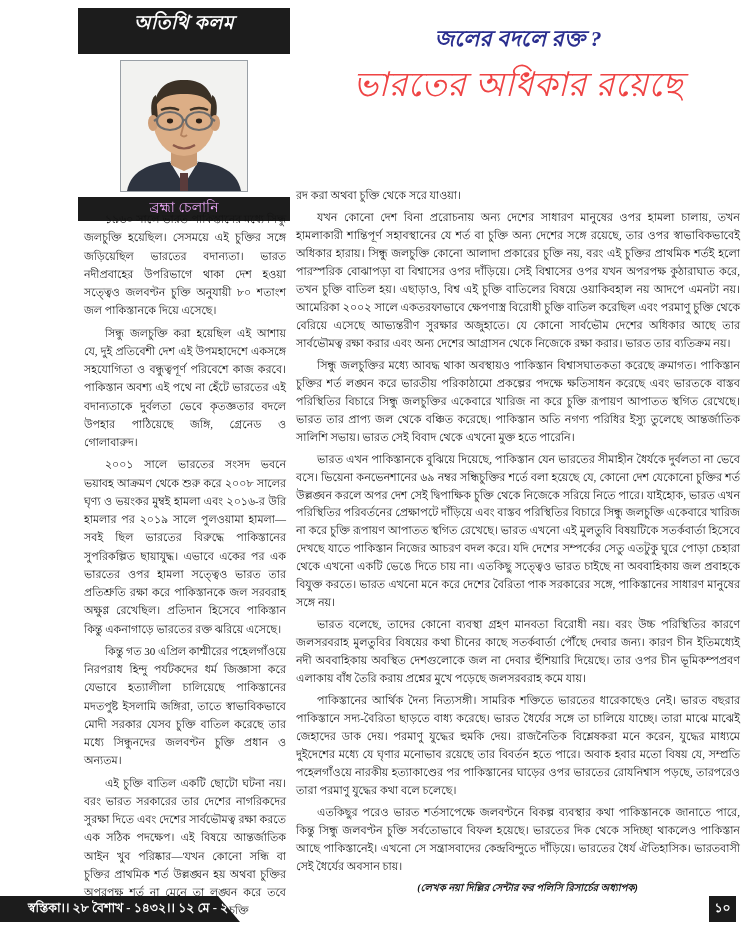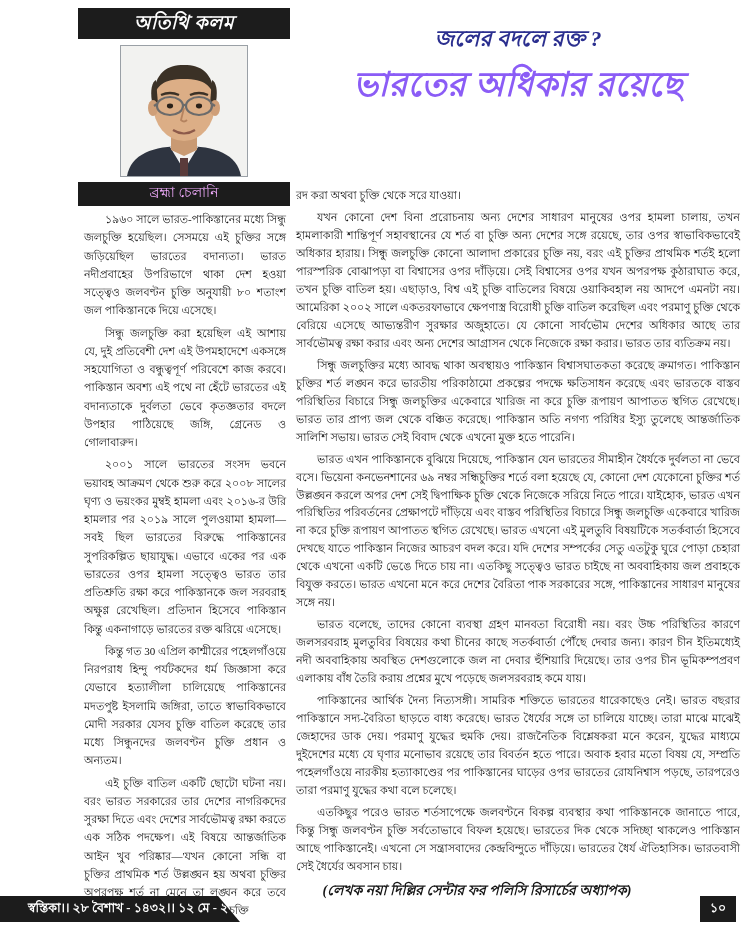--- a/index.html
+++ b/index.html
@@ -27,21 +27,21 @@
     position: absolute;
     left: 78px;
     top: 8px;
     width: 212px;
   }
 
   .section-banner {
     background: #1c1c1c;
     color: #ffffff;
     text-align: center;
-    padding: 4px 6px 5px 6px;
+    padding: 4px 6px 20px 6px;
     font-size: 19px;
     font-weight: bold;
     font-style: italic;
     letter-spacing: 0.5px;
     line-height: 1.15;
   }
 
   .portrait-wrap {
     margin: 6px auto 0 auto;
     width: 126px;
@@ -73,23 +73,23 @@
   }
   .kicker {
     color: #2b2f8f;
     font-size: 22px;
     font-weight: bold;
     font-style: italic;
     line-height: 1.2;
     margin-bottom: 4px;
   }
   .headline {
-    color: #8b5cf6;
+    color: #ef4444;
     font-size: 34px;
-    font-weight: bold;
+    font-weight: normal;
     font-style: italic;
     line-height: 1.26;
     letter-spacing: 0.3px;
     margin-top: 12px;
   }
 
   
   .body-col {
     position: absolute;
     font-size: 11.1px;
@@ -114,24 +114,24 @@
   .col-right {
     left: 292px;
     top: 183px;
     width: 452px;
   }
   .col-right p { text-indent: 1.9em; }
   .col-right p.noindent { text-indent: 0; }
 
   .byline {
     margin-top: 2px;
-    text-align: left;
-    font-style: italic;
-    font-weight: bold;
-    font-size: 14px;
+    text-align: center;
+    font-style: italic;
+    font-weight: bold;
+    font-size: 10px;
     text-indent: 0;
   }
 
   
   .footer {
     position: absolute;
     left: 0;
     bottom: 14px;
     width: 750px;
     height: 26px;
@@ -149,21 +149,21 @@
     box-sizing: border-box;
     font-size: 12.5px;
     font-weight: bold;
     white-space: nowrap;
     clip-path: polygon(0 0, 218px 0, 240px 100%, 0 100%);
   }
   .page-num {
     position: absolute;
     right: 14px;
     top: 0;
-    width: 36px;
+    width: 27px;
     height: 26px;
     background: #1c1c1c;
     color: #ffffff;
     display: flex;
     align-items: center;
     justify-content: center;
     font-size: 12.5px;
     font-weight: bold;
   }
 </style>

